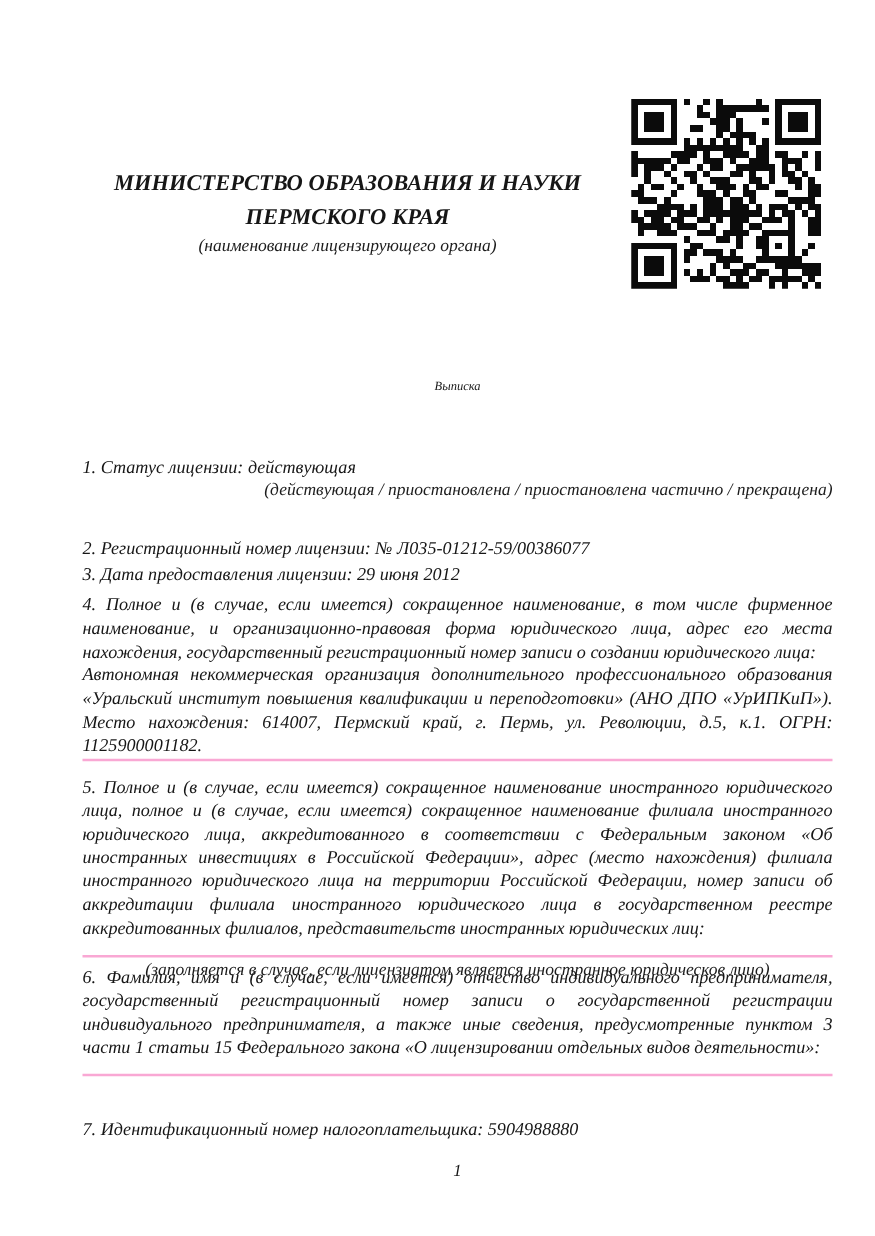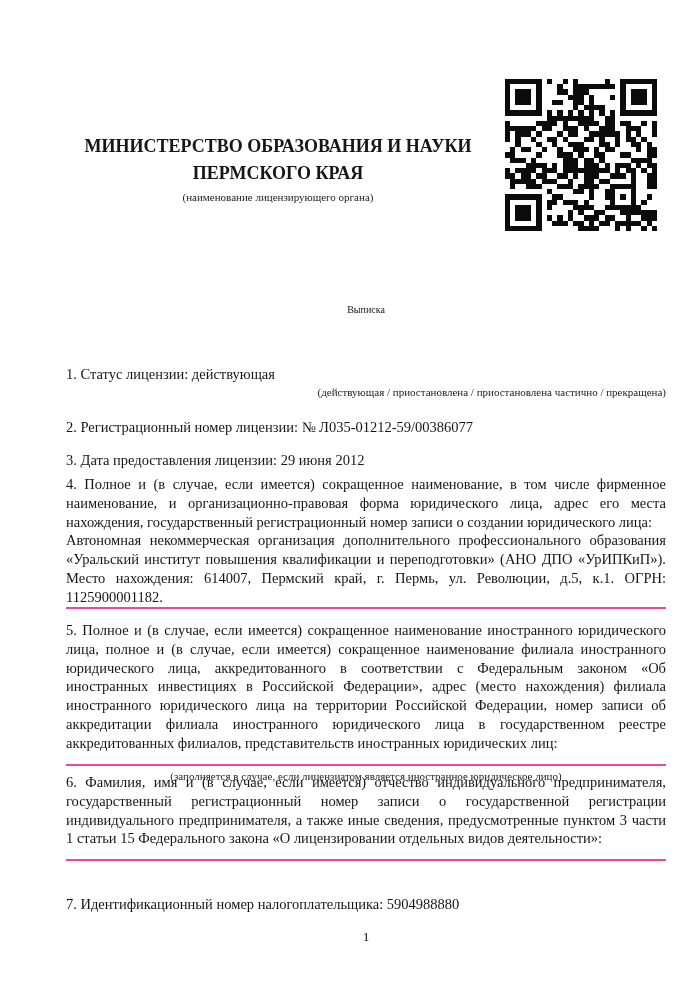--- a/index.html
+++ b/index.html
@@ -4,43 +4,44 @@
 <style>
   html, body { margin: 0; padding: 0; background: #ffffff; }
   .page {
     position: relative;
     width: 700px;
     height: 989px;
     background: #ffffff;
     font-family: "Liberation Serif", "DejaVu Serif", serif;
     color: #161616;
     overflow: hidden;
+    font-style: italic;
   }
   .abs { position: absolute; }
 
   .org-block { left: 66px; top: 133px; width: 424px; text-align: center; }
   .org-line { font-weight: bold; font-size: 18px; line-height: 27px; }
-  .small-caption { font-size: 11px; line-height: 13px; color: #1c1c1c; }
+  .small-caption { font-size: 14px; line-height: 13px; color: #1c1c1c; }
   .org-block .small-caption { margin-top: 4px; }
 
   .qr-wrap { left: 505px; top: 79px; width: 152px; height: 152px; }
   .qr-wrap svg { display: block; width: 152px; height: 152px; }
 
   .title-block { left: 66px; top: 299px; width: 600px; text-align: center;
                  font-size: 10px; line-height: 21px; }
 
   .item { left: 66px; width: 600px; font-size: 14.5px; line-height: 18.8px; }
   .item .just { text-align: justify; text-justify: inter-word; }
   .item .note { text-align: right; margin-top: 2px; }
-  .fill-rule { border-bottom: 2px solid #ec4899; }
+  .fill-rule { border-bottom: 2px solid #f9a8d4; }
   .gap-line { height: 11px; }
   .rule-caption { text-align: center; margin-top: 4px; }
 
   .item-1 { top: 365px; }
-  .item-2 { top: 418px; }
+  .item-2 { top: 430px; }
   .item-3 { top: 451px; }
   .item-4 { top: 475px; }
   .item-5 { top: 621px; }
   .item-6 { top: 773px; }
   .item-7 { top: 895px; }
 
   .footer { left: 66px; top: 929px; width: 600px; text-align: center;
             font-size: 13.5px; }
 </style>
 </head>

